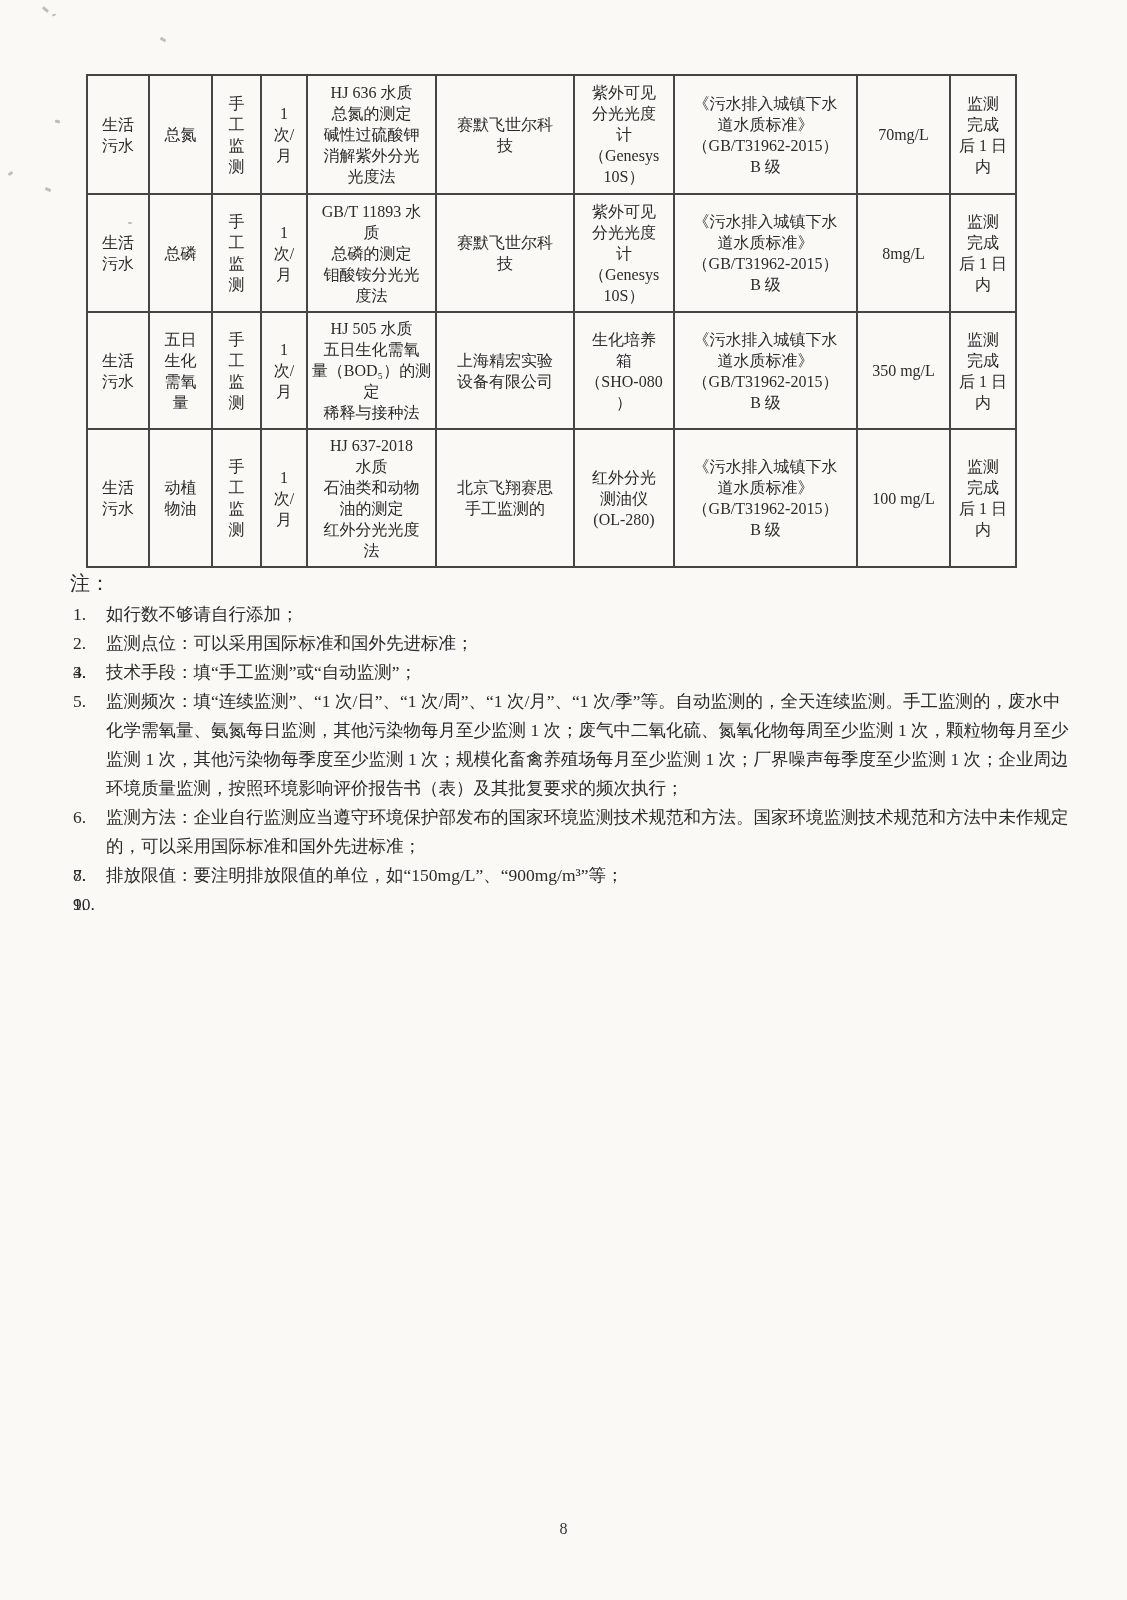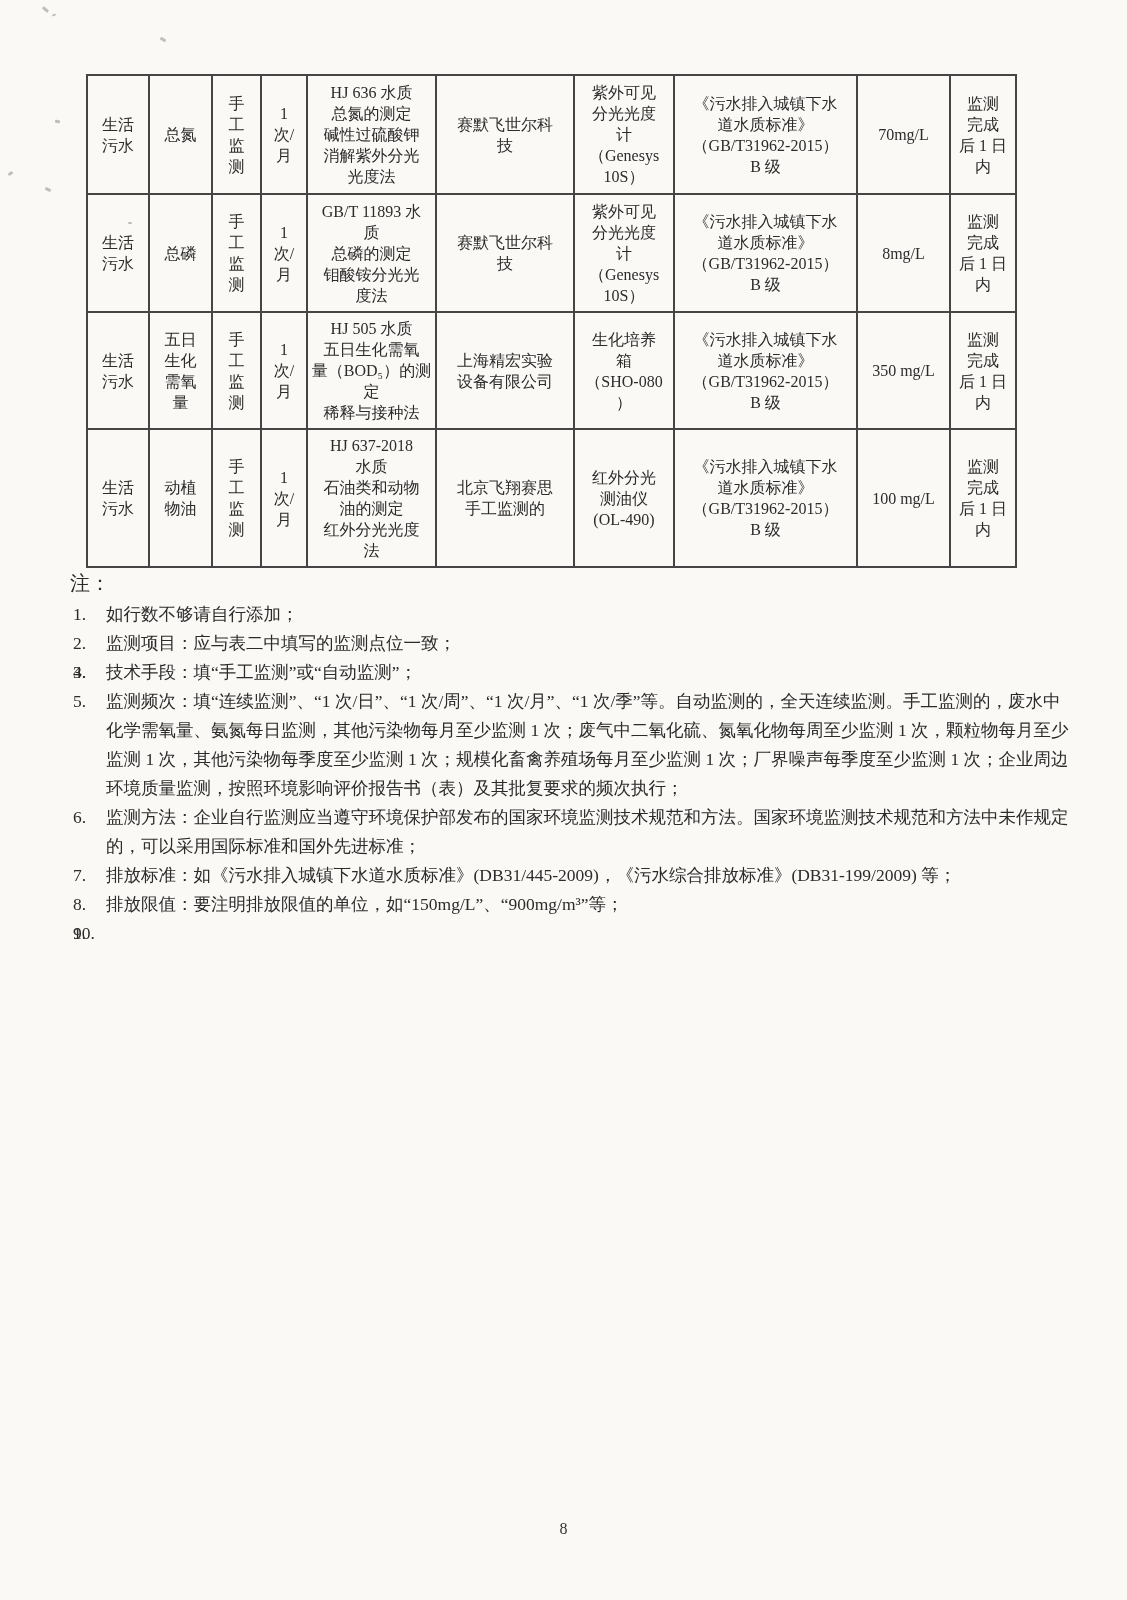--- a/index.html
+++ b/index.html
@@ -199,21 +199,21 @@
         <td>HJ 637-2018
 水质
 石油类和动物
 油的测定
 红外分光光度
 法</td>
         <td>北京飞翔赛思
 手工监测的</td>
         <td>红外分光
 测油仪
-(OL-490)</td>
+(OL-280)</td>
         <td>《污水排入城镇下水
 道水质标准》
 （GB/T31962-2015）
 B 级</td>
         <td>100 mg/L</td>
         <td>监测
 完成
 后 1 日
 内</td>
       </tr>
@@ -221,40 +221,39 @@
   </table>
 
   <div class="notes">
     <div class="notes-title">注：</div>
     <div class="note">
       <span class="note-num">1.</span>
       <span>如行数不够请自行添加；</span>
     </div>
     <div class="note">
       <span class="note-num">2.</span>
-      <span>监测项目：应与表二中填写的监测点位一致；</span>
+      <span>监测点位：可以采用国际标准和国外先进标准；</span>
     </div>
     <div class="note">
       <span class="note-num">3.</span>
     </div>
     <div class="note">
       <span class="note-num">4.</span>
       <span>技术手段：填“手工监测”或“自动监测”；</span>
     </div>
     <div class="note">
       <span class="note-num">5.</span>
       <span>监测频次：填“连续监测”、“1 次/日”、“1 次/周”、“1 次/月”、“1 次/季”等。自动监测的，全天连续监测。手工监测的，废水中化学需氧量、氨氮每日监测，其他污染物每月至少监测 1 次；废气中二氧化硫、氮氧化物每周至少监测 1 次，颗粒物每月至少监测 1 次，其他污染物每季度至少监测 1 次；规模化畜禽养殖场每月至少监测 1 次；厂界噪声每季度至少监测 1 次；企业周边环境质量监测，按照环境影响评价报告书（表）及其批复要求的频次执行；</span>
     </div>
     <div class="note">
       <span class="note-num">6.</span>
       <span>监测方法：企业自行监测应当遵守环境保护部发布的国家环境监测技术规范和方法。国家环境监测技术规范和方法中未作规定的，可以采用国际标准和国外先进标准；</span>
     </div>
     <div class="note">
       <span class="note-num">7.</span>
-      <span>排放标准：如《污水排入城镇下水道水质标准》(DB31/445-2009)，《污水综合排放标准》(DB31-199/2009) 等；</span>
     </div>
     <div class="note">
       <span class="note-num">8.</span>
       <span>排放限值：要注明排放限值的单位，如“150mg/L”、“900mg/m³”等；</span>
     </div>
     <div class="note">
       <span class="note-num">9.</span>
     </div>
     <div class="note">
       <span class="note-num">10.</span>

